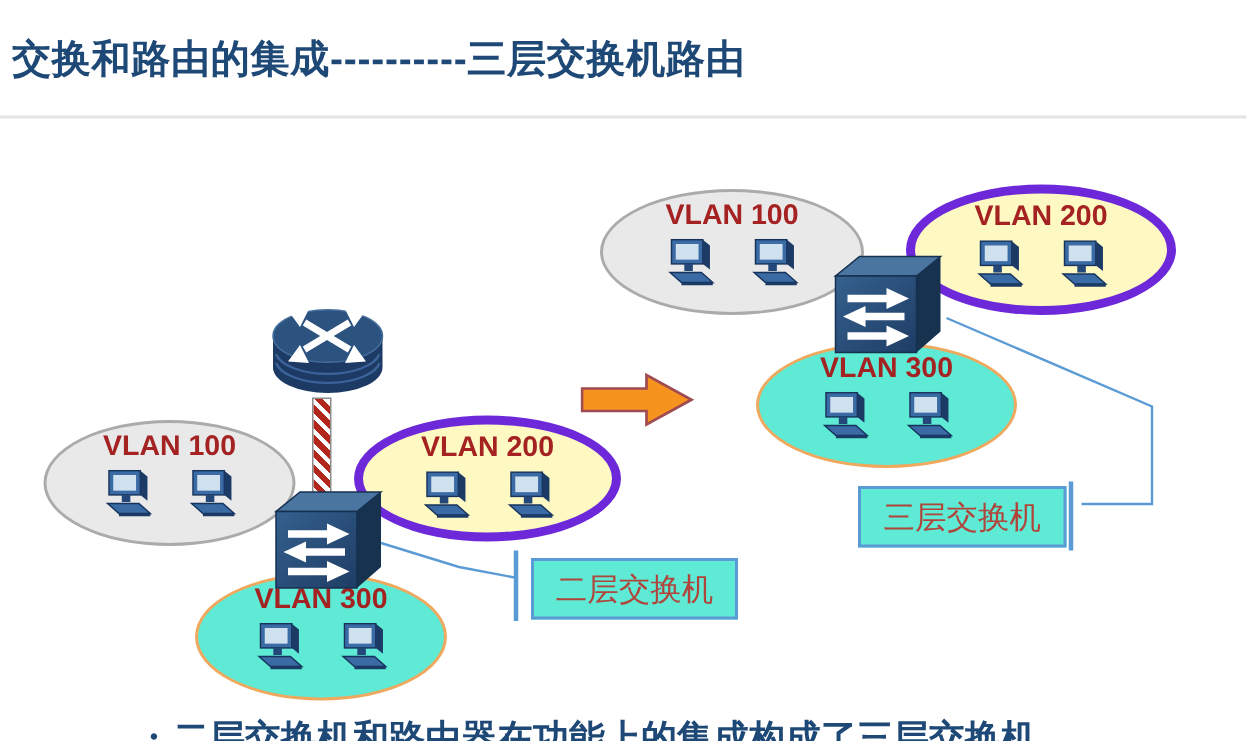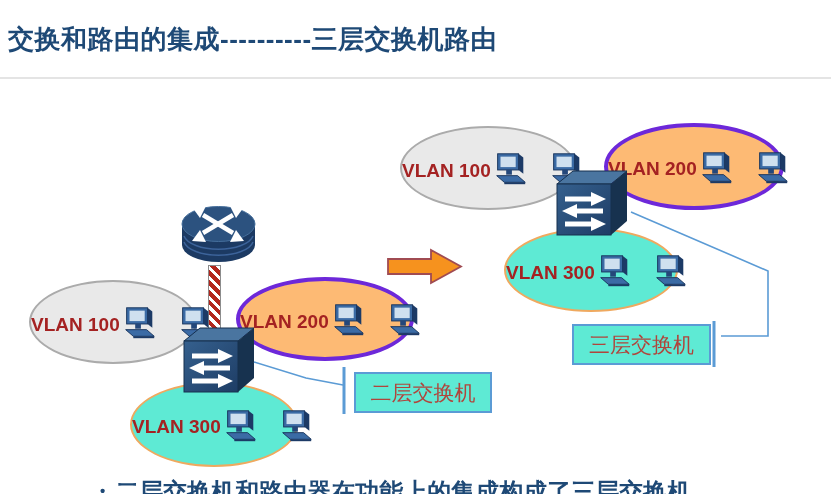--- a/index.html
+++ b/index.html
@@ -8,24 +8,24 @@
     font-family:"Liberation Sans", sans-serif;
     padding-left:12px;
   }
   .title{
     position:absolute;left:8px;top:22px;margin:0;
     font-size:26px;font-weight:bold;color:#1E4976;letter-spacing:0.5px;white-space:nowrap;
   }
   .rule{position:absolute;left:0;top:77px;width:831px;height:2px;background:#E4E4E4;}
   .vlan{
     position:absolute;border-radius:50%;z-index:2;box-sizing:border-box;
-    display:flex;flex-direction:row;align-items:center;
+    display:flex;flex-direction:column;align-items:center;
   }
   .vlan.gray {background:#E9E9E9;border:2px solid #ABABAB;}
-  .vlan.blue {background:#fdba74;border:4px solid #6d28d9;}
+  .vlan.blue {background:#fef9c3;border:6px solid #6d28d9;}
   .vlan.peach{background:#5eead4;border:2px solid #EFA95F;}
   .vlan-label{
     margin-top:5px;font-size:19px;font-weight:bold;color:#A42222;white-space:nowrap;
   }
   .pcs{display:flex;gap:18px;margin-top:2px;}
   .pc{width:38px;height:36px;}
   .device{position:absolute;z-index:3;}
   .cable{
     position:absolute;left:208px;top:265px;width:13px;height:65px;z-index:1;
     background:repeating-linear-gradient(45deg,#ffffff 0 3px,#B3261C 3px 7px);

